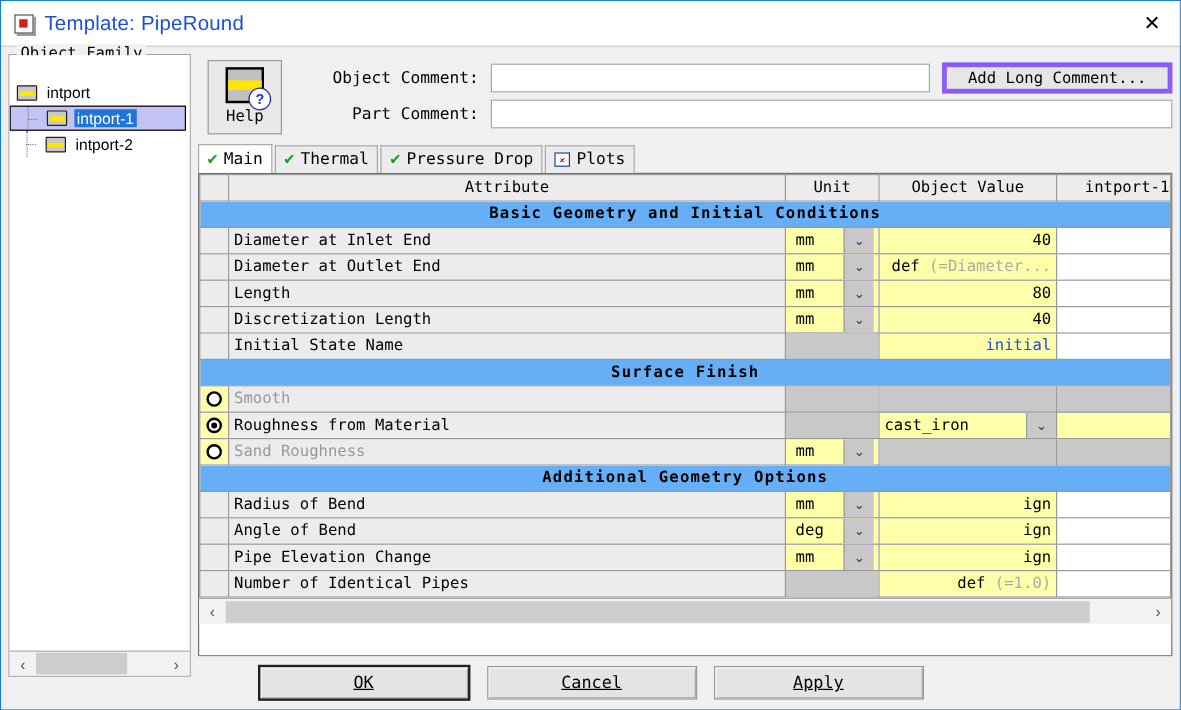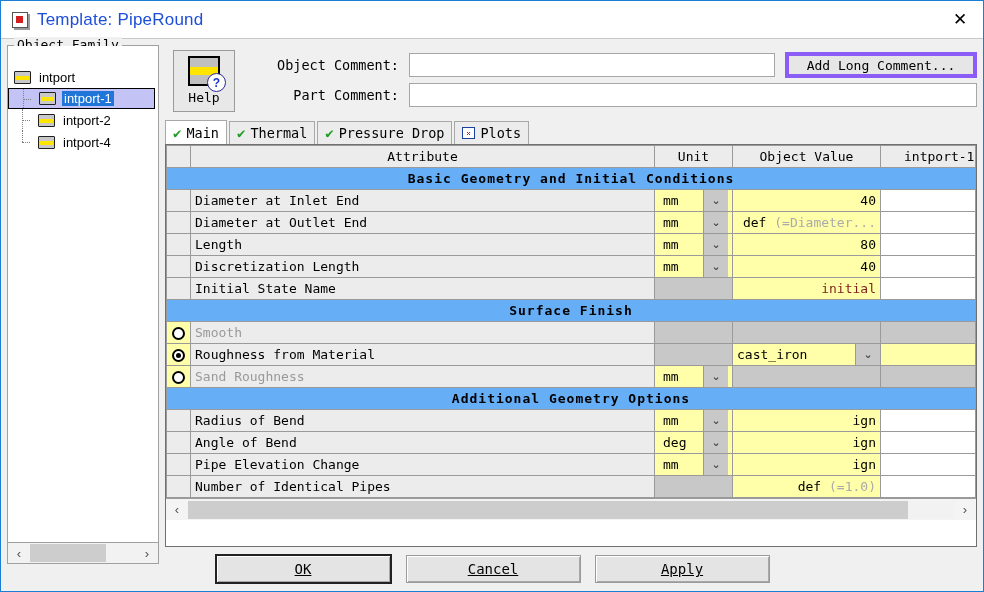--- a/index.html
+++ b/index.html
@@ -208,21 +208,21 @@
   .unit-inner{display:flex;align-items:center;height:100%;}
   .unit-txt{flex:1 1 auto;padding-left:4px;font-size:13px;}
   .dd-btn{
     width:24px;flex:0 0 24px;height:100%;background:#c8c8c8;
     border-left:1px solid #9a9a9a;
     display:flex;align-items:center;justify-content:center;
     font-family:"Liberation Sans",sans-serif;font-size:11px;color:#333;cursor:pointer;
   }
   td.val{background:#ffffaa;text-align:right;padding-right:6px;}
   td.val.grey{background:#c8c8c8;}
-  td.val.green{color:#7f1d1d;}
+  td.val.green{color:#1d4ed8;}
   td.val.combo{padding:0;text-align:left;}
   .combo-inner{display:flex;align-items:center;height:100%;background:#ffffaa;}
   .combo-txt{flex:1 1 auto;padding-left:4px;}
   .dim{color:#aaaaaa;}
   td.objcol{background:#ffffff;}
   td.objcol.grey{background:#c8c8c8;}
   td.objcol.yellow{background:#ffffaa;}
   td.radio-cell{background:#ffffaa;text-align:center;padding:0;}
   .radio{
     width:13px;height:13px;border-radius:50%;border:2px solid #000;background:#fff;
@@ -276,24 +276,20 @@
           <span class="node-icon"></span>
           <span class="tree-label">intport-1</span>
         </div>
 
         <div class="tree-row child">
           <span class="node-icon"></span>
           <span class="tree-label">intport-2</span>
         </div>
 
 
-        <div class="tree-row child last">
-          <span class="node-icon"></span>
-          <span class="tree-label">intport-4</span>
-        </div>
 
       </div>
       <div class="tree-hscroll">
         <div class="sb-arrow">‹</div>
         <div class="sb-track">
           <div class="sb-thumb" style="left:0;width:72%;"></div>
         </div>
         <div class="sb-arrow">›</div>
       </div>
     </div>

